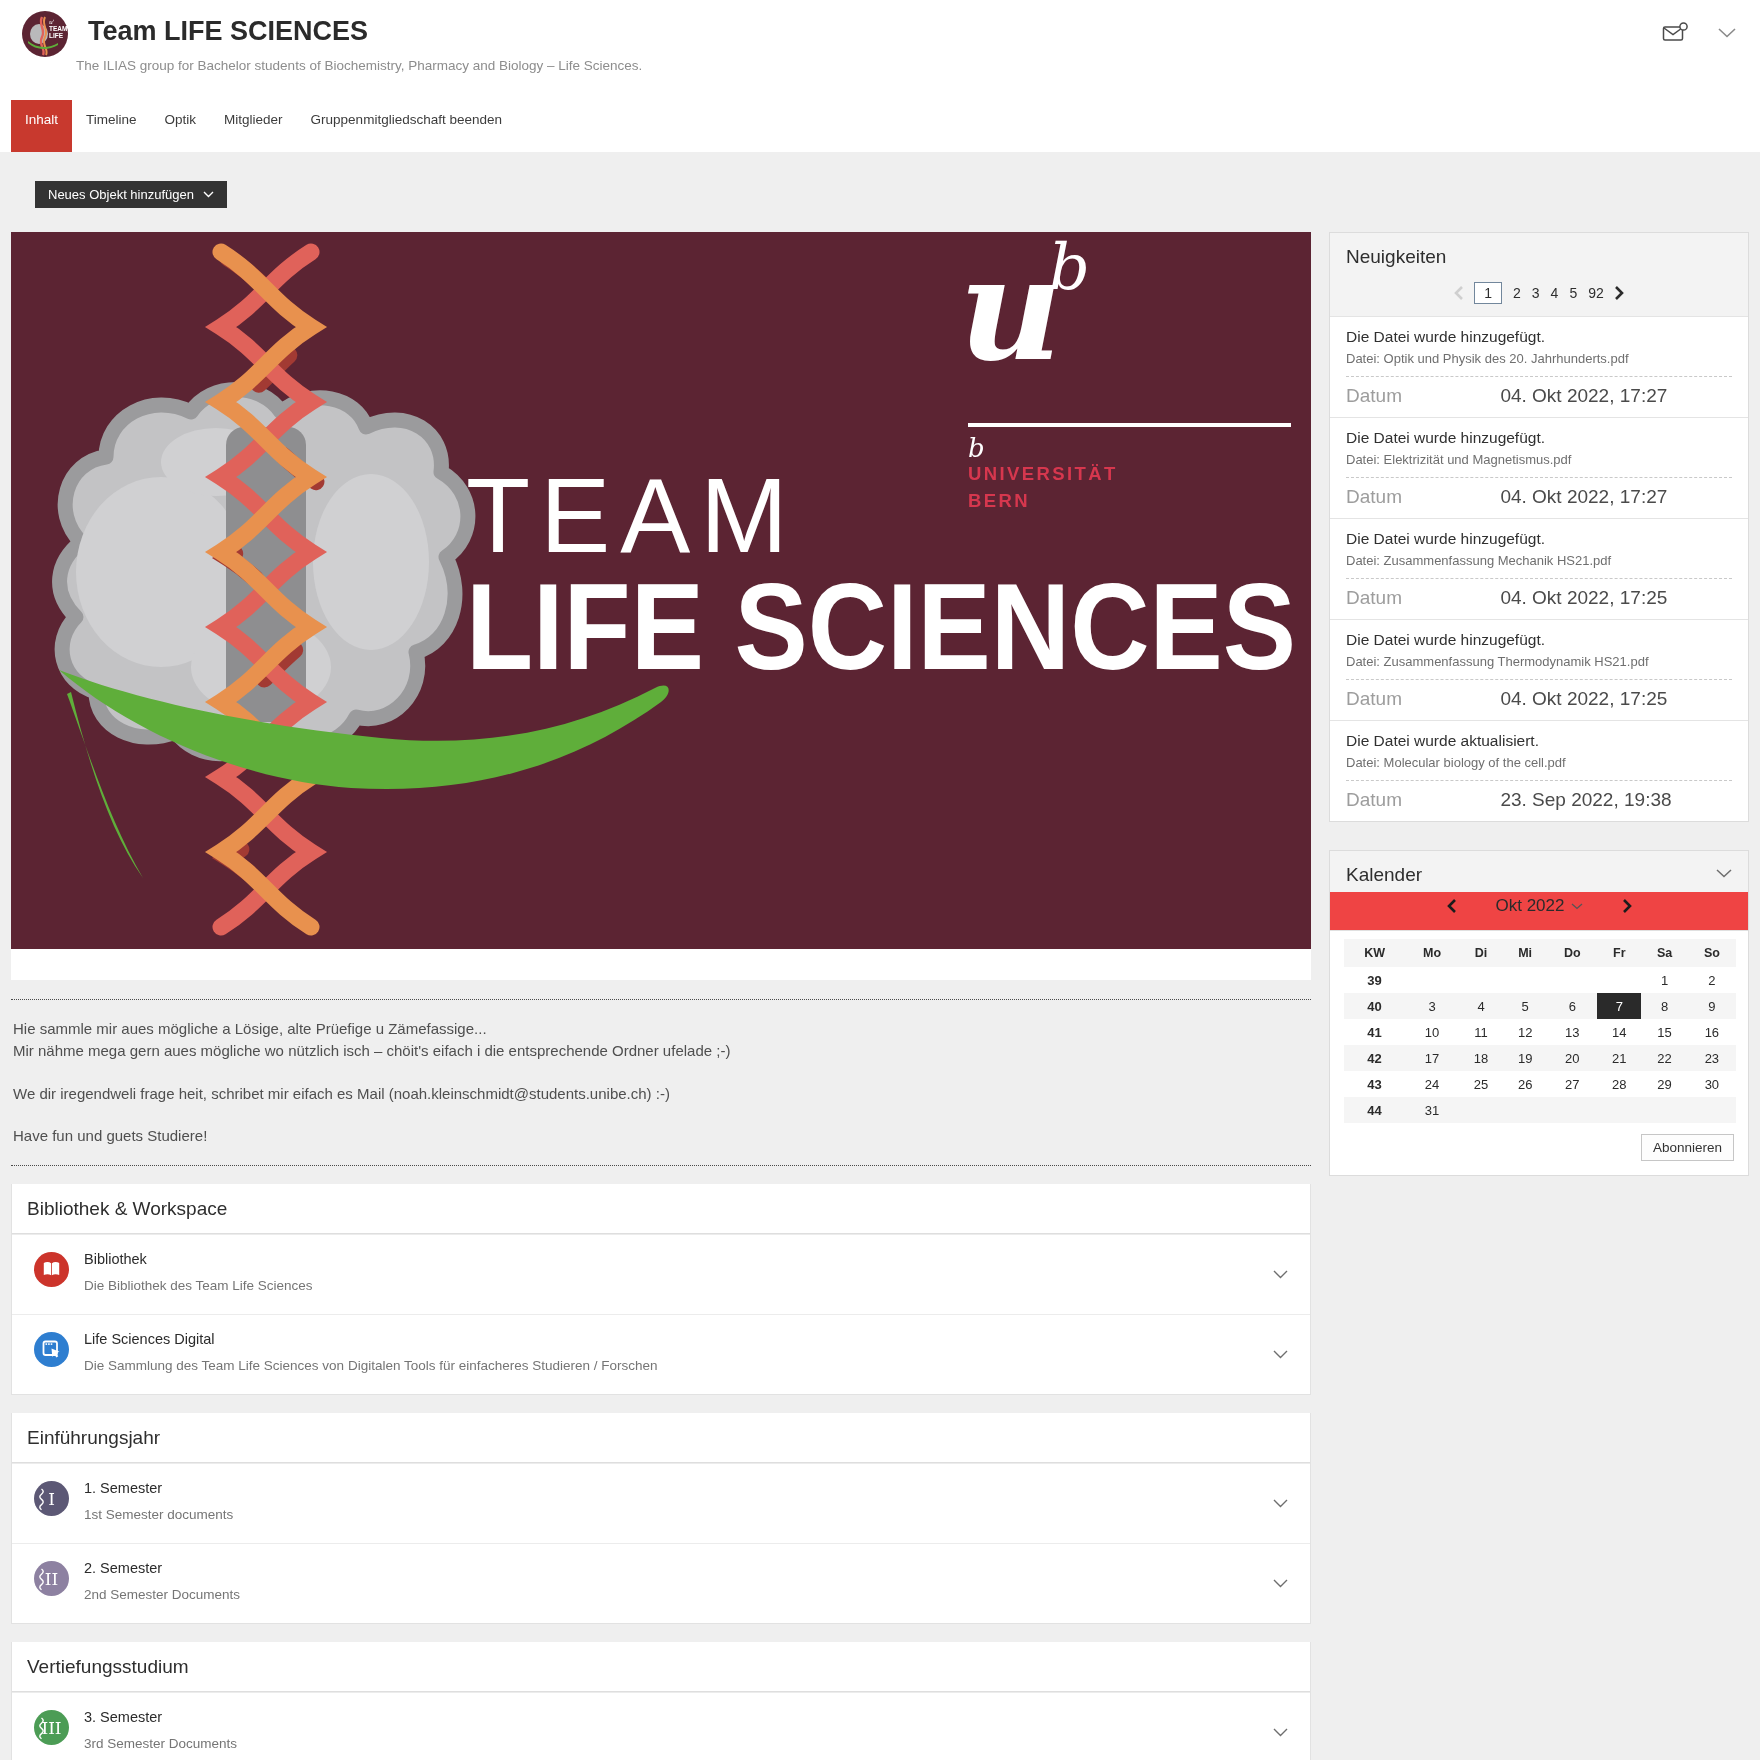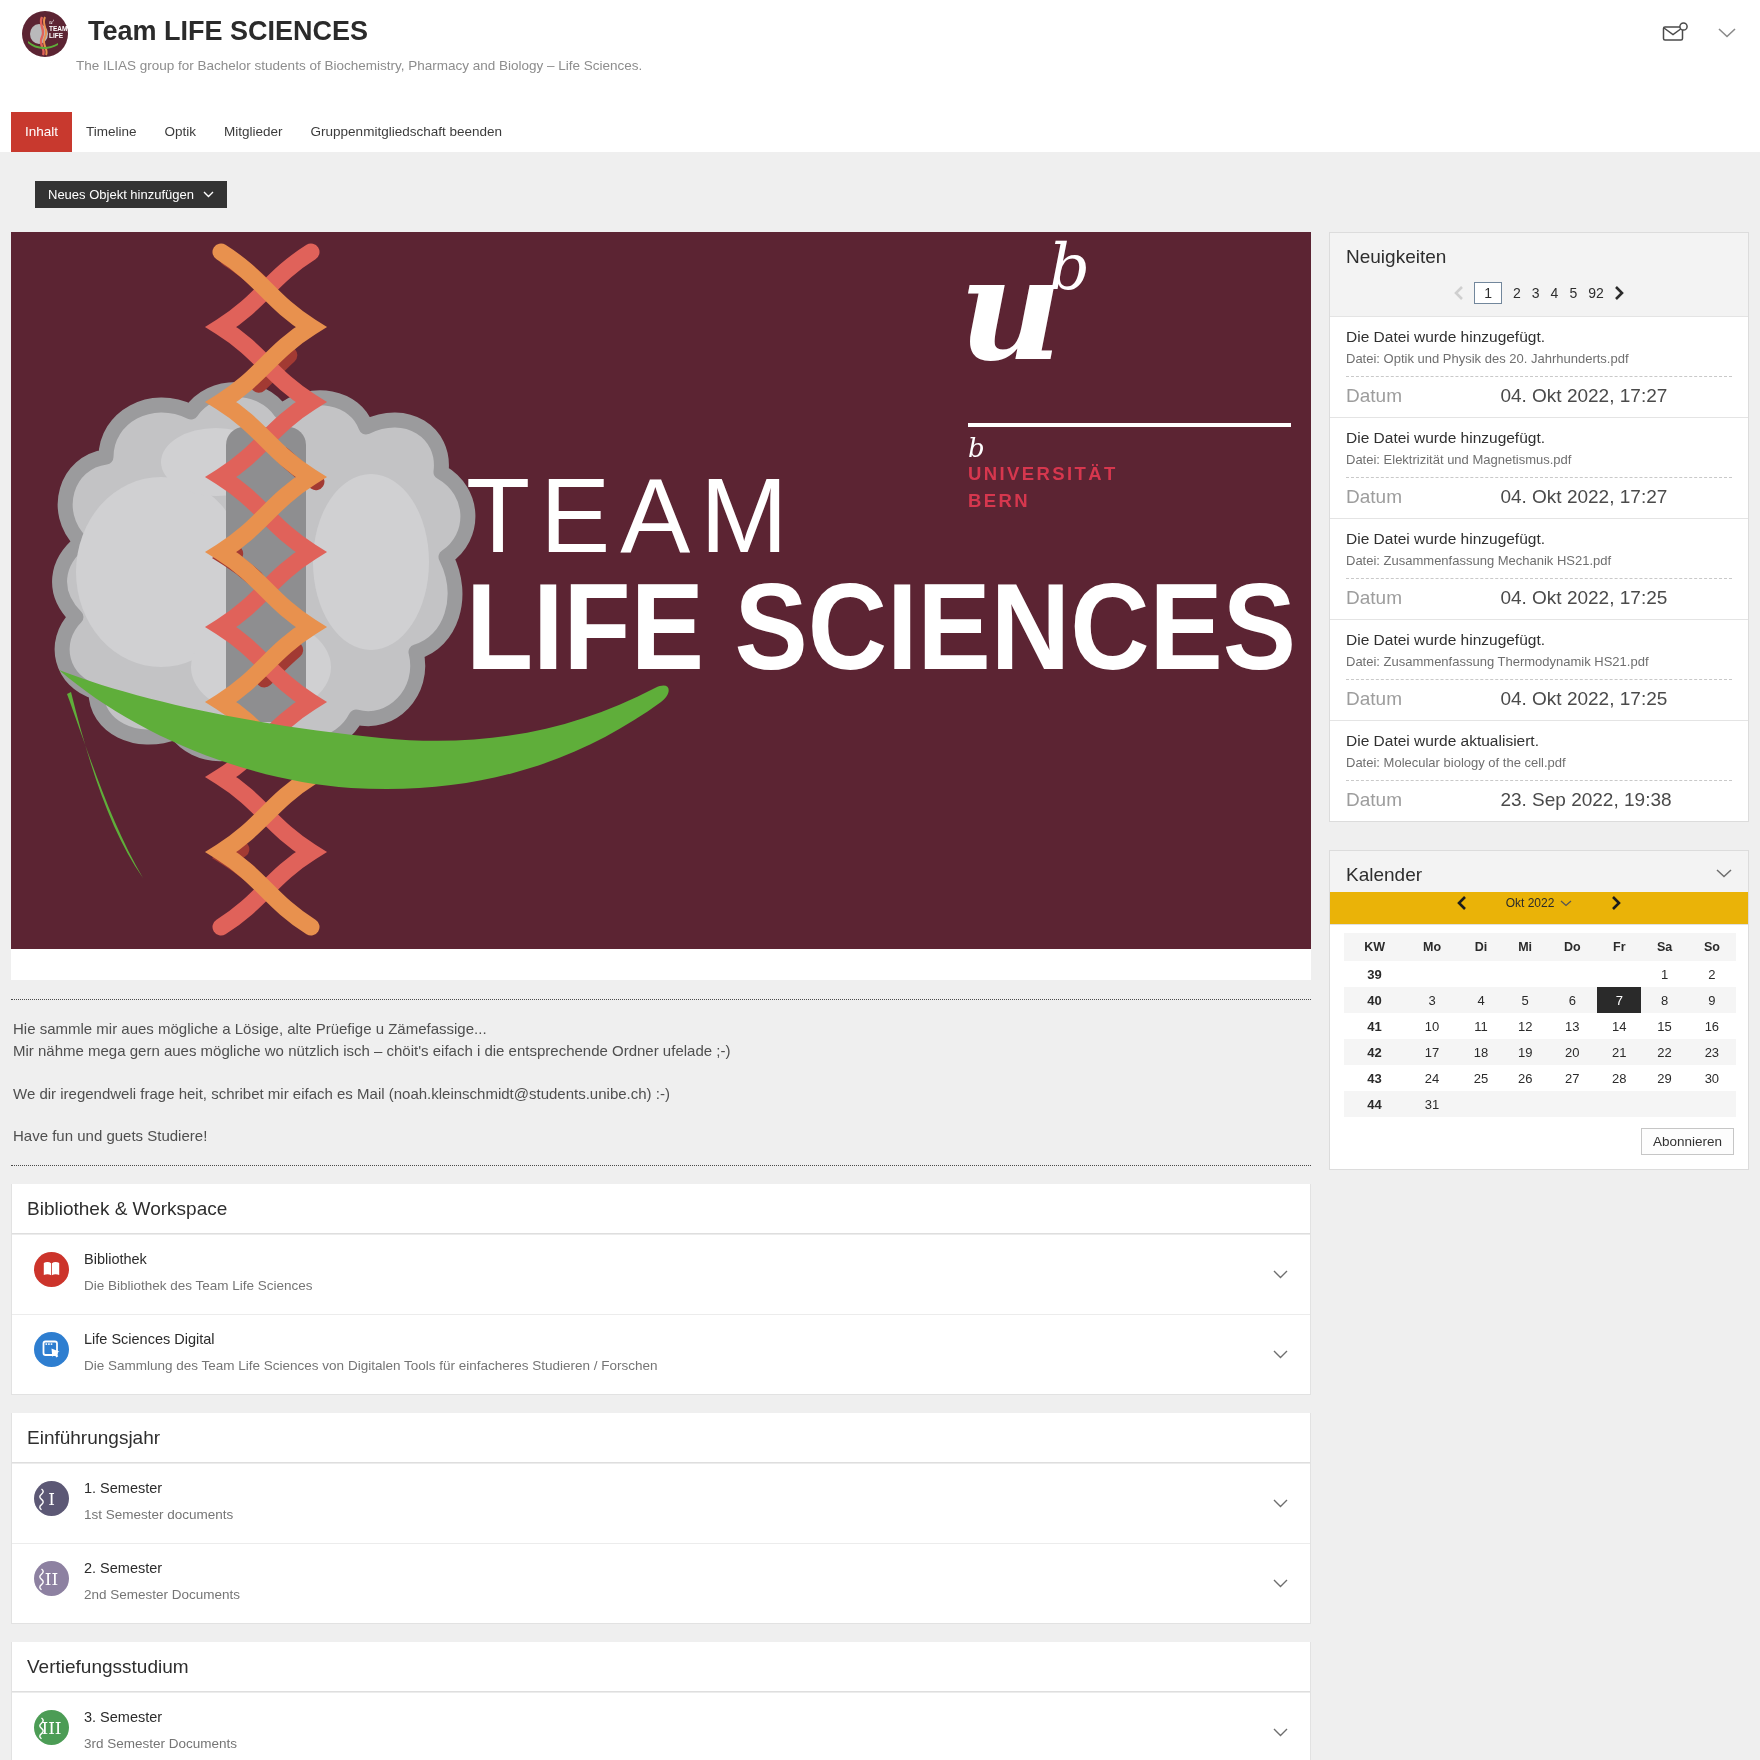--- a/index.html
+++ b/index.html
@@ -9,21 +9,21 @@
   
   .topbar { background:#fff; height:100px; position:relative; }
   .logo { position:absolute; left:22px; top:11px; width:46px; height:46px; }
   .page-title { position:absolute; left:88px; top:16px; font-size:27px; font-weight:700; color:#2b2b2b; }
   .page-subtitle { position:absolute; left:76px; top:58px; font-size:13.5px; color:#8d8d8d; }
   .top-actions { position:absolute; right:24px; top:22px; display:flex; gap:28px; align-items:center; }
   .icon-btn { background:none; border:none; padding:0; cursor:pointer; line-height:0; }
 
   
   .tabsbar { background:#fff; height:52px; padding-left:11px; display:flex; align-items:flex-end; }
-  .tab { height:40px; line-height:40px; padding:0 14px; font-size:13.5px; color:#3c3c3c; cursor:pointer; white-space:nowrap; }
+  .tab { height:52px; line-height:40px; padding:0 14px; font-size:13.5px; color:#3c3c3c; cursor:pointer; white-space:nowrap; }
   .tab.active { background:#c8392e; color:#fff; }
 
   
   .content { padding:0 11px; }
   .toolbar { margin-top:29px;padding-left:24px; }
   .btn-dark { display:inline-flex; align-items:center; gap:9px; background:#333; color:#fff;
               font-size:13px; padding:6px 13px; border:none; cursor:pointer; font-family:inherit; }
   .main { display:flex; gap:18px; margin-top:24px; align-items:flex-start; }
   .left { width:1300px; flex:0 0 1300px; }
   .right { width:420px; flex:0 0 420px; }
@@ -63,22 +63,22 @@
 
   .news-item { padding:11px 16px 10px; border-top:1px solid #e4e4e4; background:#fff; }
   .news-title { font-size:15.5px; color:#303030; }
   .news-sub { font-size:13px; color:#6f6f6f; margin-top:5px; }
   .news-dash { border:none; border-top:1px dashed #c9c9c9; margin:10px 0 8px; height:0; }
   .news-datum { display:flex; font-size:19px; }
   .news-datum .lab { color:#9d9d9d; width:40%; flex:0 0 40%; }
   .news-datum .val { color:#4a4a4a; }
 
   
-  .cal-nav { display:flex; justify-content:center; align-items:center; gap:40px; background:#eab308;
-             padding:4px 0 14px; font-size:12px; color:#2b2b2b; border-bottom:1px solid #e0e0e0; }
+  .cal-nav { display:flex; justify-content:center; align-items:center; gap:40px; background:#ef4444;
+             padding:4px 0 14px; font-size:17px; color:#2b2b2b; border-bottom:1px solid #e0e0e0; }
   .cal-month { display:inline-flex; align-items:center; gap:6px; cursor:pointer; }
   .cal-table { width:392px; margin:8px 14px 0; border-collapse:collapse; font-size:13px; color:#2b2b2b; }
   .cal-table th { font-size:12.5px; font-weight:bold; height:28px; text-align:center; }
   .cal-table td { height:26px; text-align:center; cursor:pointer; }
   .cal-table thead tr { background:#f5f5f5; }
   .cal-table tbody tr:nth-child(even) { background:#f5f5f5; }
   .cal-table td.today { background:#2a2a2a; color:#fff; }
   .cal-foot { display:flex; justify-content:flex-end; padding:11px 14px 14px; }
   .btn-light { border:1px solid #c6c6c6; background:#fdfdfd; padding:5px 11px; font-size:13.5px;
                color:#333; cursor:pointer; font-family:inherit; }

